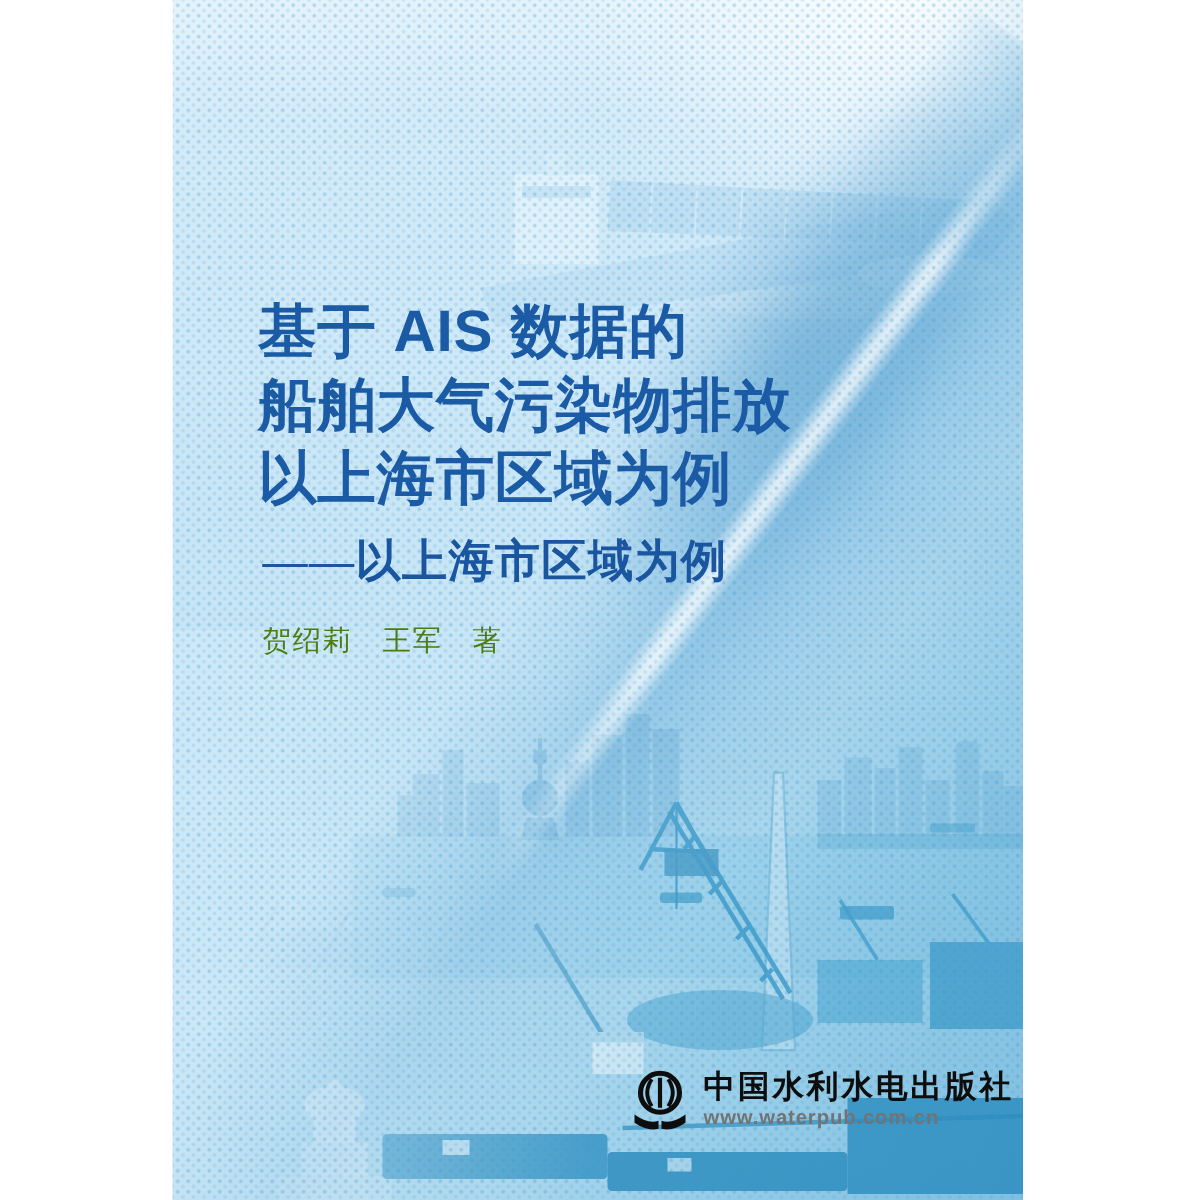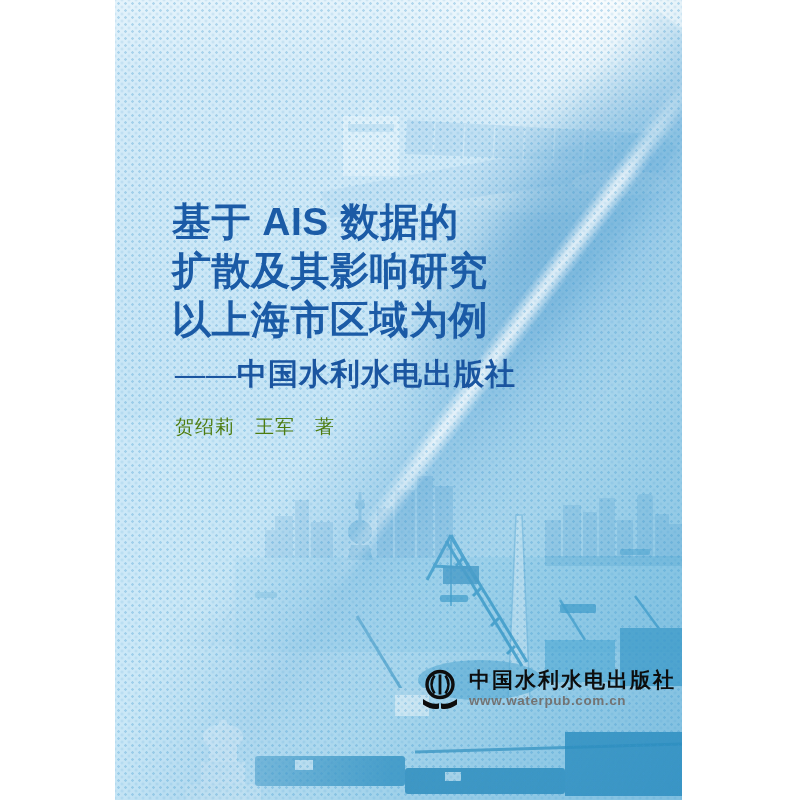--- a/index.html
+++ b/index.html
@@ -44,21 +44,21 @@
     background-size:7px 7px,7px 7px;background-position:0 0,3.5px 3.5px;}
   
   .title-block{position:absolute;left:57px;top:197px;z-index:8;
     color:#1b5ba6;font-size:39px;line-height:49px;font-weight:bold;
     letter-spacing:0.5px;font-family:"Liberation Sans",sans-serif;white-space:nowrap;}
   .subtitle{position:absolute;left:60px;top:354px;z-index:8;
     color:#1a55a0;font-size:30px;font-weight:bold;letter-spacing:1px;
     font-family:"Liberation Serif",serif;white-space:nowrap;}
   .authors{position:absolute;left:60px;top:414px;z-index:8;
     color:#4d7c0f;font-size:19px;letter-spacing:1px;white-space:nowrap;}
-  .publisher{position:absolute;left:305px;top:668px;z-index:9;display:flex;align-items:flex-start;gap:9px;justify-content:flex-end;}
+  .publisher{position:absolute;left:305px;top:712px;z-index:9;display:flex;align-items:flex-start;gap:9px;justify-content:flex-end;}
   .pub-icon{width:40px;height:46px;flex:0 0 auto;}
   .pub-text{display:flex;flex-direction:column;}
   .pub-name{color:#0d0d0d;font-size:21px;font-weight:bold;letter-spacing:2px;
     font-family:"Liberation Serif",serif;white-space:nowrap;line-height:24px;}
   .pub-url{color:#737373;font-size:13.5px;font-weight:bold;letter-spacing:0.6px;
     font-family:"Liberation Sans",sans-serif;white-space:nowrap;margin-top:1px;}
 </style>
 </head>
 <body>
 
@@ -184,24 +184,24 @@
 
     <div class="layer photo-fade"></div>
     <div class="layer satur"></div>
     <div class="swoosh-main"></div>
     <div class="swoosh-top"></div>
     <div class="streak"></div>
     <div class="layer dots"></div>
 
     <div class="title-block">
       <div>基于 AIS 数据的</div>
-      <div>扩散及其影响研究</div>
+      <div>船舶大气污染物排放</div>
       <div>以上海市区域为例</div>
     </div>
-    <div class="subtitle">——中国水利水电出版社</div>
+    <div class="subtitle">——以上海市区域为例</div>
     <div class="authors">贺绍莉　王军　著</div>
 
     <div class="publisher">
       <svg class="pub-icon" viewBox="0 0 38 46">
         <circle cx="19" cy="16.5" r="13" fill="none" stroke="#0d0d0d" stroke-width="3.4"></circle>
         <rect x="17.6" y="6.5" width="2.8" height="20" fill="#0d0d0d"></rect>
         <path d="M13.5 7.5 Q7.5 16.5 13.5 25.5" fill="none" stroke="#0d0d0d" stroke-width="2.6"></path>
         <path d="M24.5 7.5 Q30.5 16.5 24.5 25.5" fill="none" stroke="#0d0d0d" stroke-width="2.6"></path>
         <path d="M2 31 Q11 37.5 18 35.2 L18 40.5 Q11 42.5 2 36.5 Z" fill="#0d0d0d"></path>
         <path d="M36 31 Q27 37.5 20 35.2 L20 40.5 Q27 42.5 36 36.5 Z" fill="#0d0d0d"></path>

